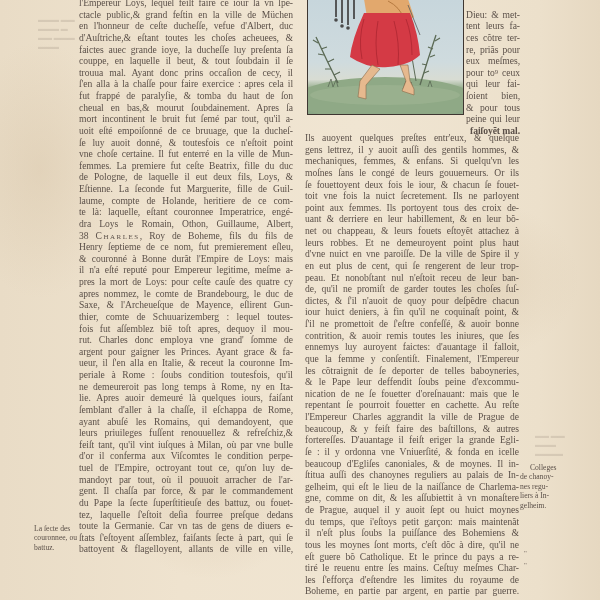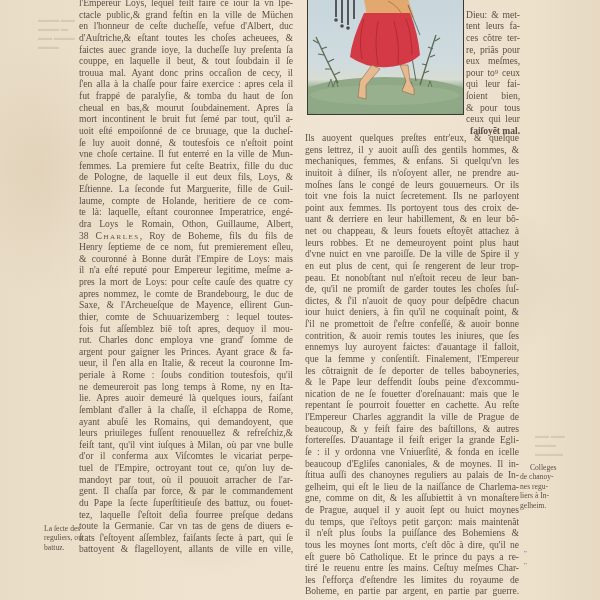--- a/index.html
+++ b/index.html
@@ -20,21 +20,21 @@
   }
   .col .ln { display:block; white-space:nowrap; overflow:hidden; text-align-last:justify; }
   .col .ln.last { text-align-last:left;font-weight:bold; }
   #left-col { left:79px; width:214px; }
   #right-col { left:305px; width:214px; top:132px; }
   #wrap-col { left:466px; width:54px; top:-3px; font-size:9.6px; }
   .sc { font-variant: small-caps; letter-spacing:1.5px; }
   .margin-note {
     position:absolute; font-size:7.6px; line-height:9.4px; color:#5a4f48;
   }
-  #note-left { left:44px; top:524px; width:46px; }
+  #note-left { left:34px; top:524px; width:46px; }
   #note-right { left:520px; top:463px; width:50px; text-align:left; }
   #note-right .first { padding-left:10px; }
   .quote-mark { position:absolute; font-size:7px; color:#6a5f58; }
   .faded-note {
     position:absolute; font-size:7px; line-height:9px; color:rgba(120,105,95,0.18);
   }
   
   #woodcut {
     position:absolute; left:307px; top:-2px; width:155px; height:115px;
     border:1.5px solid #3e3631; overflow:hidden;
@@ -84,21 +84,21 @@
   <span class="ln">rut. Charles donc employa vne grand' ſomme de</span>
   <span class="ln">argent pour gaigner les Princes. Ayant grace &amp; fa-</span>
   <span class="ln">ueur, il ſ'en alla en Italie, &amp; receut la couronne Im-</span>
   <span class="ln">periale à Rome : ſoubs condition toutesfois, qu'il</span>
   <span class="ln">ne demeureroit pas long temps à Rome, ny en Ita-</span>
   <span class="ln">lie. Apres auoir demeuré là quelques iours, faiſant</span>
   <span class="ln">ſemblant d'aller à la chaſſe, il eſchappa de Rome,</span>
   <span class="ln">ayant abuſé les Romains, qui demandoyent, que</span>
   <span class="ln">leurs priuileges fuſſent renouuellez &amp; refreſchiz,&amp;</span>
   <span class="ln">feiſt tant, qu'il vint iuſques à Milan, où par vne bulle</span>
-  <span class="ln">d'or il conferma aux Viſcomtes le vicariat perpe-</span>
+  <span class="ln">d'or il conferma aux Viſcomtes le condition perpe-</span>
   <span class="ln">tuel de l'Empire, octroyant tout ce, qu'on luy de-</span>
   <span class="ln">mandoyt par tout, où il pouuoit arracher de l'ar-</span>
   <span class="ln">gent. Il chaſſa par force, &amp; par le commandement</span>
   <span class="ln">du Pape la ſecte ſuperſtitieuſe des battuz, ou fouet-</span>
   <span class="ln">tez, laquelle ſ'eſtoit deſia fourree preſque dedans</span>
   <span class="ln">toute la Germanie. Car vn tas de gens de diuers e-</span>
   <span class="ln">ſtats ſ'eſtoyent aſſemblez, faiſants ſecte à part, qui ſe</span>
   <span class="ln">battoyent &amp; flagelloyent, allants de ville en ville,</span>
 </div>
 
@@ -140,30 +140,30 @@
   <span class="ln" style="visibility:hidden;">à genoux</span>
   <span class="ln">Dieu: &amp; met-</span>
   <span class="ln">tent leurs fa-</span>
   <span class="ln">ces cõtre ter-</span>
   <span class="ln">re, priãs pour</span>
   <span class="ln">eux meſmes,</span>
   <span class="ln">pour to⁹ ceux</span>
   <span class="ln">qui leur fai-</span>
   <span class="ln">ſoient bien,</span>
   <span class="ln">&amp; pour tous</span>
-  <span class="ln">ceux qui leur</span>
+  <span class="ln">peine qui leur</span>
   <span class="ln last" style="text-align-last:right;">faiſoyẽt mal.</span>
 </div>
 
 <div id="right-col" class="col">
   <span class="ln">Ils auoyent quelques preſtes entr'eux, &amp; quelque</span>
   <span class="ln">gens lettrez, il y auoit auſſi des gentils hommes, &amp;</span>
   <span class="ln">mechaniques, femmes, &amp; enfans. Si quelqu'vn les</span>
-  <span class="ln">inuitoit à diſner, ils n'oſoyent aller, ne prendre au-</span>
   <span class="ln">moſnes ſans le congé de leurs gouuerneurs. Or ils</span>
+  <span class="ln">ſe fouettoyent deux fois le iour, &amp; chacun ſe fouet-</span>
   <span class="ln">toit vne fois la nuict ſecretement. Ils ne parloyent</span>
   <span class="ln">point aux femmes. Ils portoyent tous des croix de-</span>
   <span class="ln">uant &amp; derriere en leur habillement, &amp; en leur bõ-</span>
   <span class="ln">net ou chappeau, &amp; leurs fouets eſtoyẽt attachez à</span>
   <span class="ln">leurs robbes. Et ne demeuroyent point plus haut</span>
   <span class="ln">d'vne nuict en vne paroiſſe. De la ville de Spire il y</span>
   <span class="ln">en eut plus de cent, qui ſe rengerent de leur trop-</span>
   <span class="ln">peau. Et nonobſtant nul n'eſtoit receu de leur ban-</span>
   <span class="ln">de, qu'il ne promiſt de garder toutes les choſes ſuſ-</span>
   <span class="ln">dictes, &amp; ſ'il n'auoit de quoy pour deſpẽdre chacun</span>
@@ -189,21 +189,21 @@
   <span class="ln">il n'eſt plus ſoubs la puiſſance des Bohemiens &amp;</span>
   <span class="ln">tous les moynes ſont morts, c'eſt dõc à dire, qu'il ne</span>
   <span class="ln">eſt guere bõ Catholique. Et le prince du pays a re-</span>
   <span class="ln">tiré le reuenu entre ſes mains. Ceſtuy meſmes Char-</span>
   <span class="ln">les ſ'efforça d'eſtendre les limites du royaume de</span>
   <span class="ln">Boheme, en partie par argent, en partie par guerre.</span>
 </div>
 
 <div id="note-left" class="margin-note">
   <div>La ſecte des</div>
-  <div>reguliers, ou</div>
+  <div>couronnee, ou</div>
   <div>battuz.</div>
 </div>
 
 <div id="note-right" class="margin-note">
   <div class="first">Colleges</div>
   <div>de chanoy-</div>
   <div>nes regu-</div>
   <div>liers à In-</div>
   <div>gelheim.</div>
 </div>

